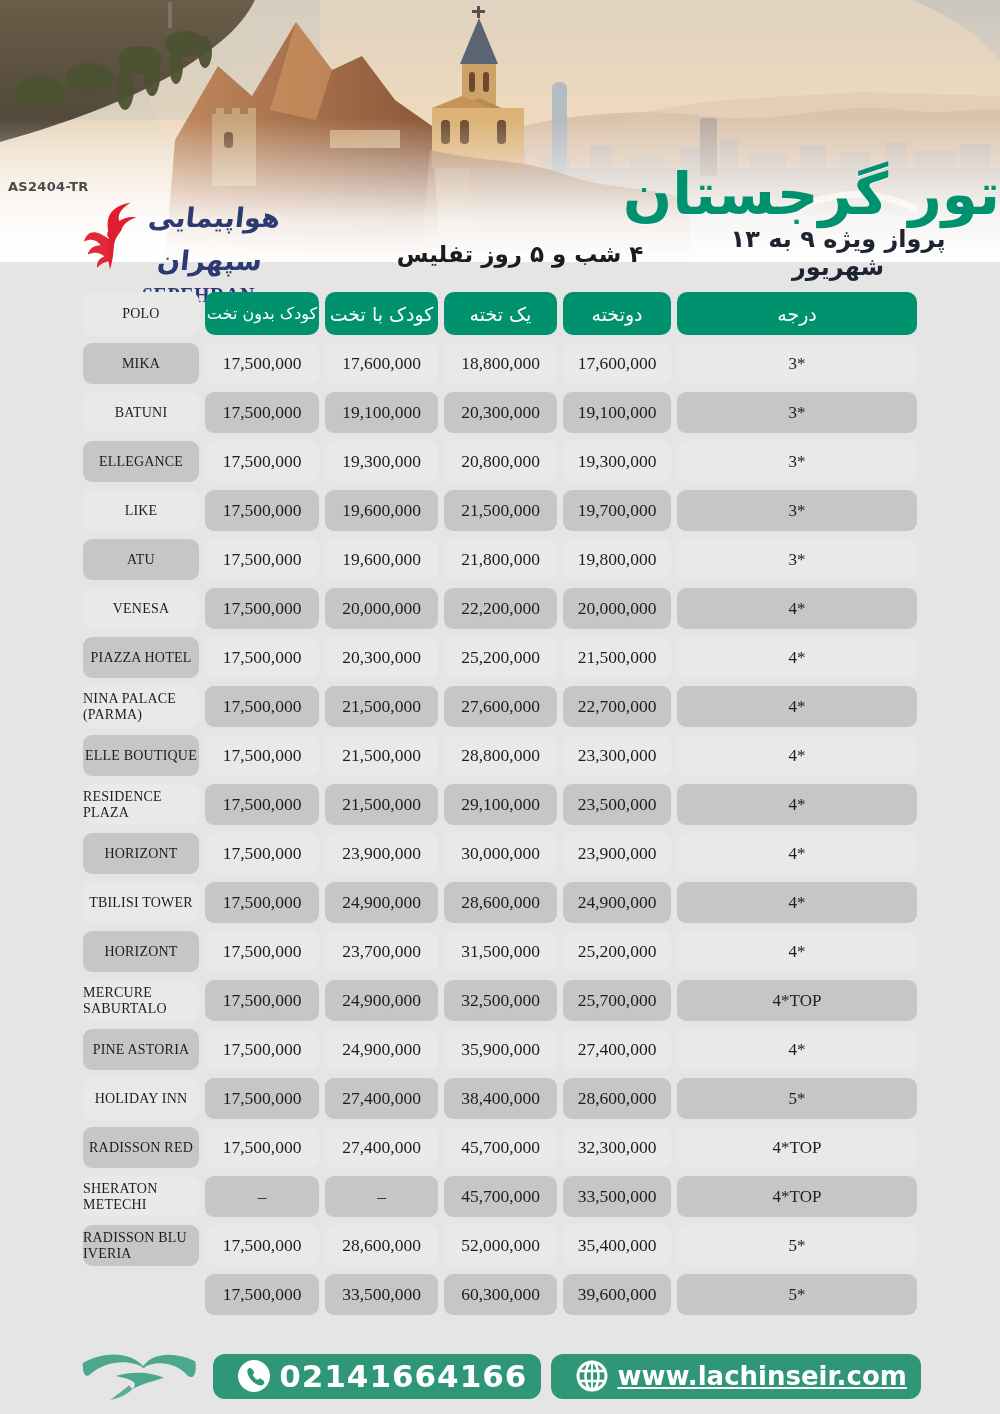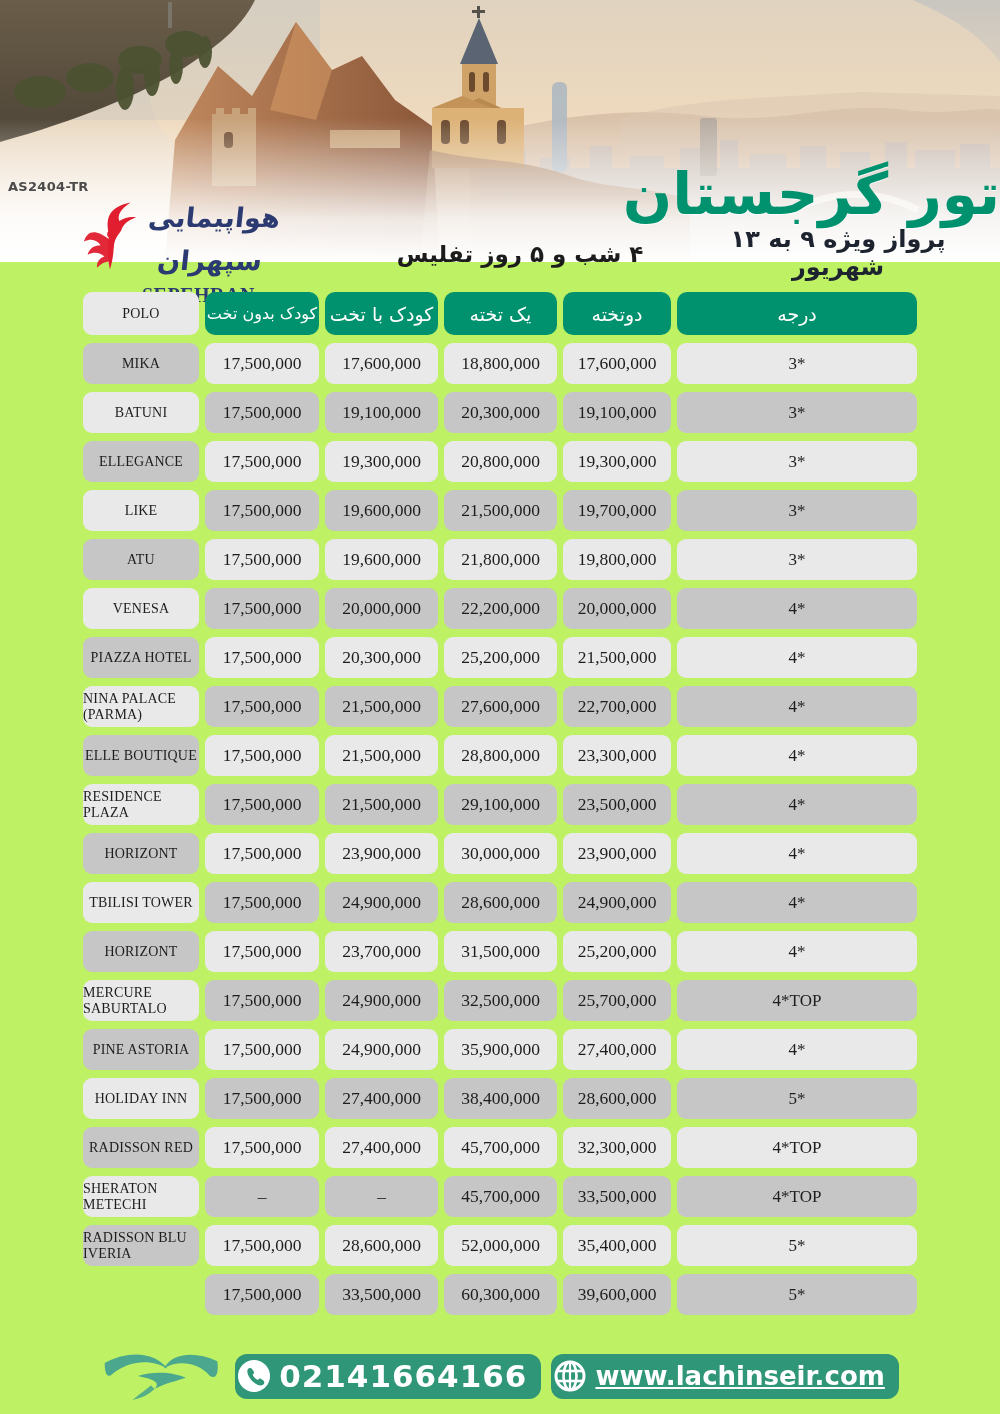--- a/index.html
+++ b/index.html
@@ -1,19 +1,19 @@
 <!DOCTYPE html>
 <html lang="fa"><head>
 <meta charset="utf-8">
 <style>
   * { margin:0; padding:0; box-sizing:border-box; }
   html,body { background:#ffffff; }
   .page {
     position:relative; width:1000px; height:1414px; margin:0 auto;
-    background:#bef264; overflow:hidden;
+    background:#e5e5e5; overflow:hidden;
     font-family:"DejaVu Sans", sans-serif;
   }
   
   .banner { position:absolute; top:0; left:0; width:1000px; height:262px; }
   .banner svg { display:block; width:100%; height:100%; }
 
   
   .code {
     position:absolute; left:8px; top:179px;
     font-size:13px; font-weight:bold; color:#4b4b4b; letter-spacing:.3px;
@@ -70,21 +70,21 @@
   .cell.grade { font-size:17px; }
 
   
   .footer {
     position:absolute; left:0; top:1348px; width:1000px; height:56px;
     display:flex; align-items:center; justify-content:center; gap:10px;
   }
   .fbird { width:120px; height:56px; margin-right:4px; }
   .pill {
     height:45px; border-radius:12px; background:#2f9678;
-    display:flex; align-items:center; padding:0 14px 0 2px; gap:8px;
+    display:flex; align-items:center; padding:0 14px 0 24px; gap:8px;
     color:#ffffff; font-weight:bold; cursor:pointer;
   }
   .pill .ic { width:34px; height:34px; flex:0 0 auto; }
   .pill.phone span { font-size:31px; letter-spacing:1px; font-family:"DejaVu Sans", sans-serif; }
   .pill.web span { font-size:26px; font-family:"DejaVu Sans", sans-serif;text-decoration:underline; }
 </style>
 </head>
 <body>
 
 <div class="page">

